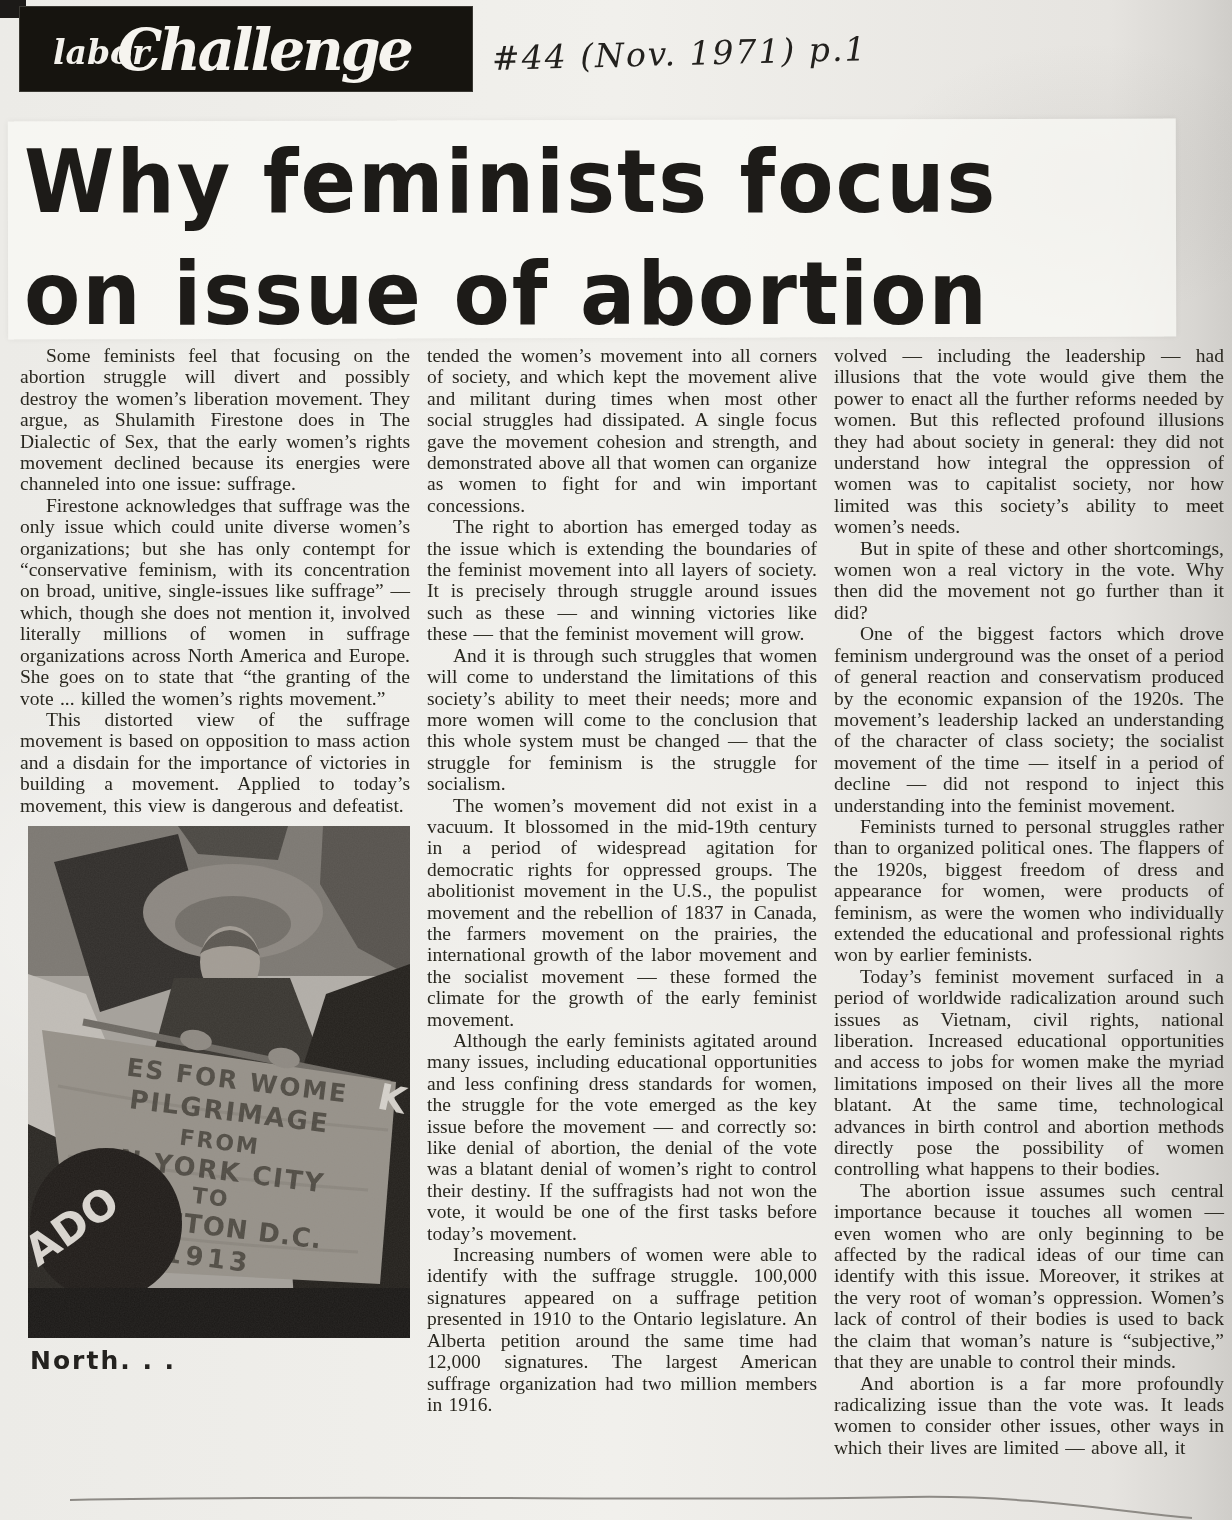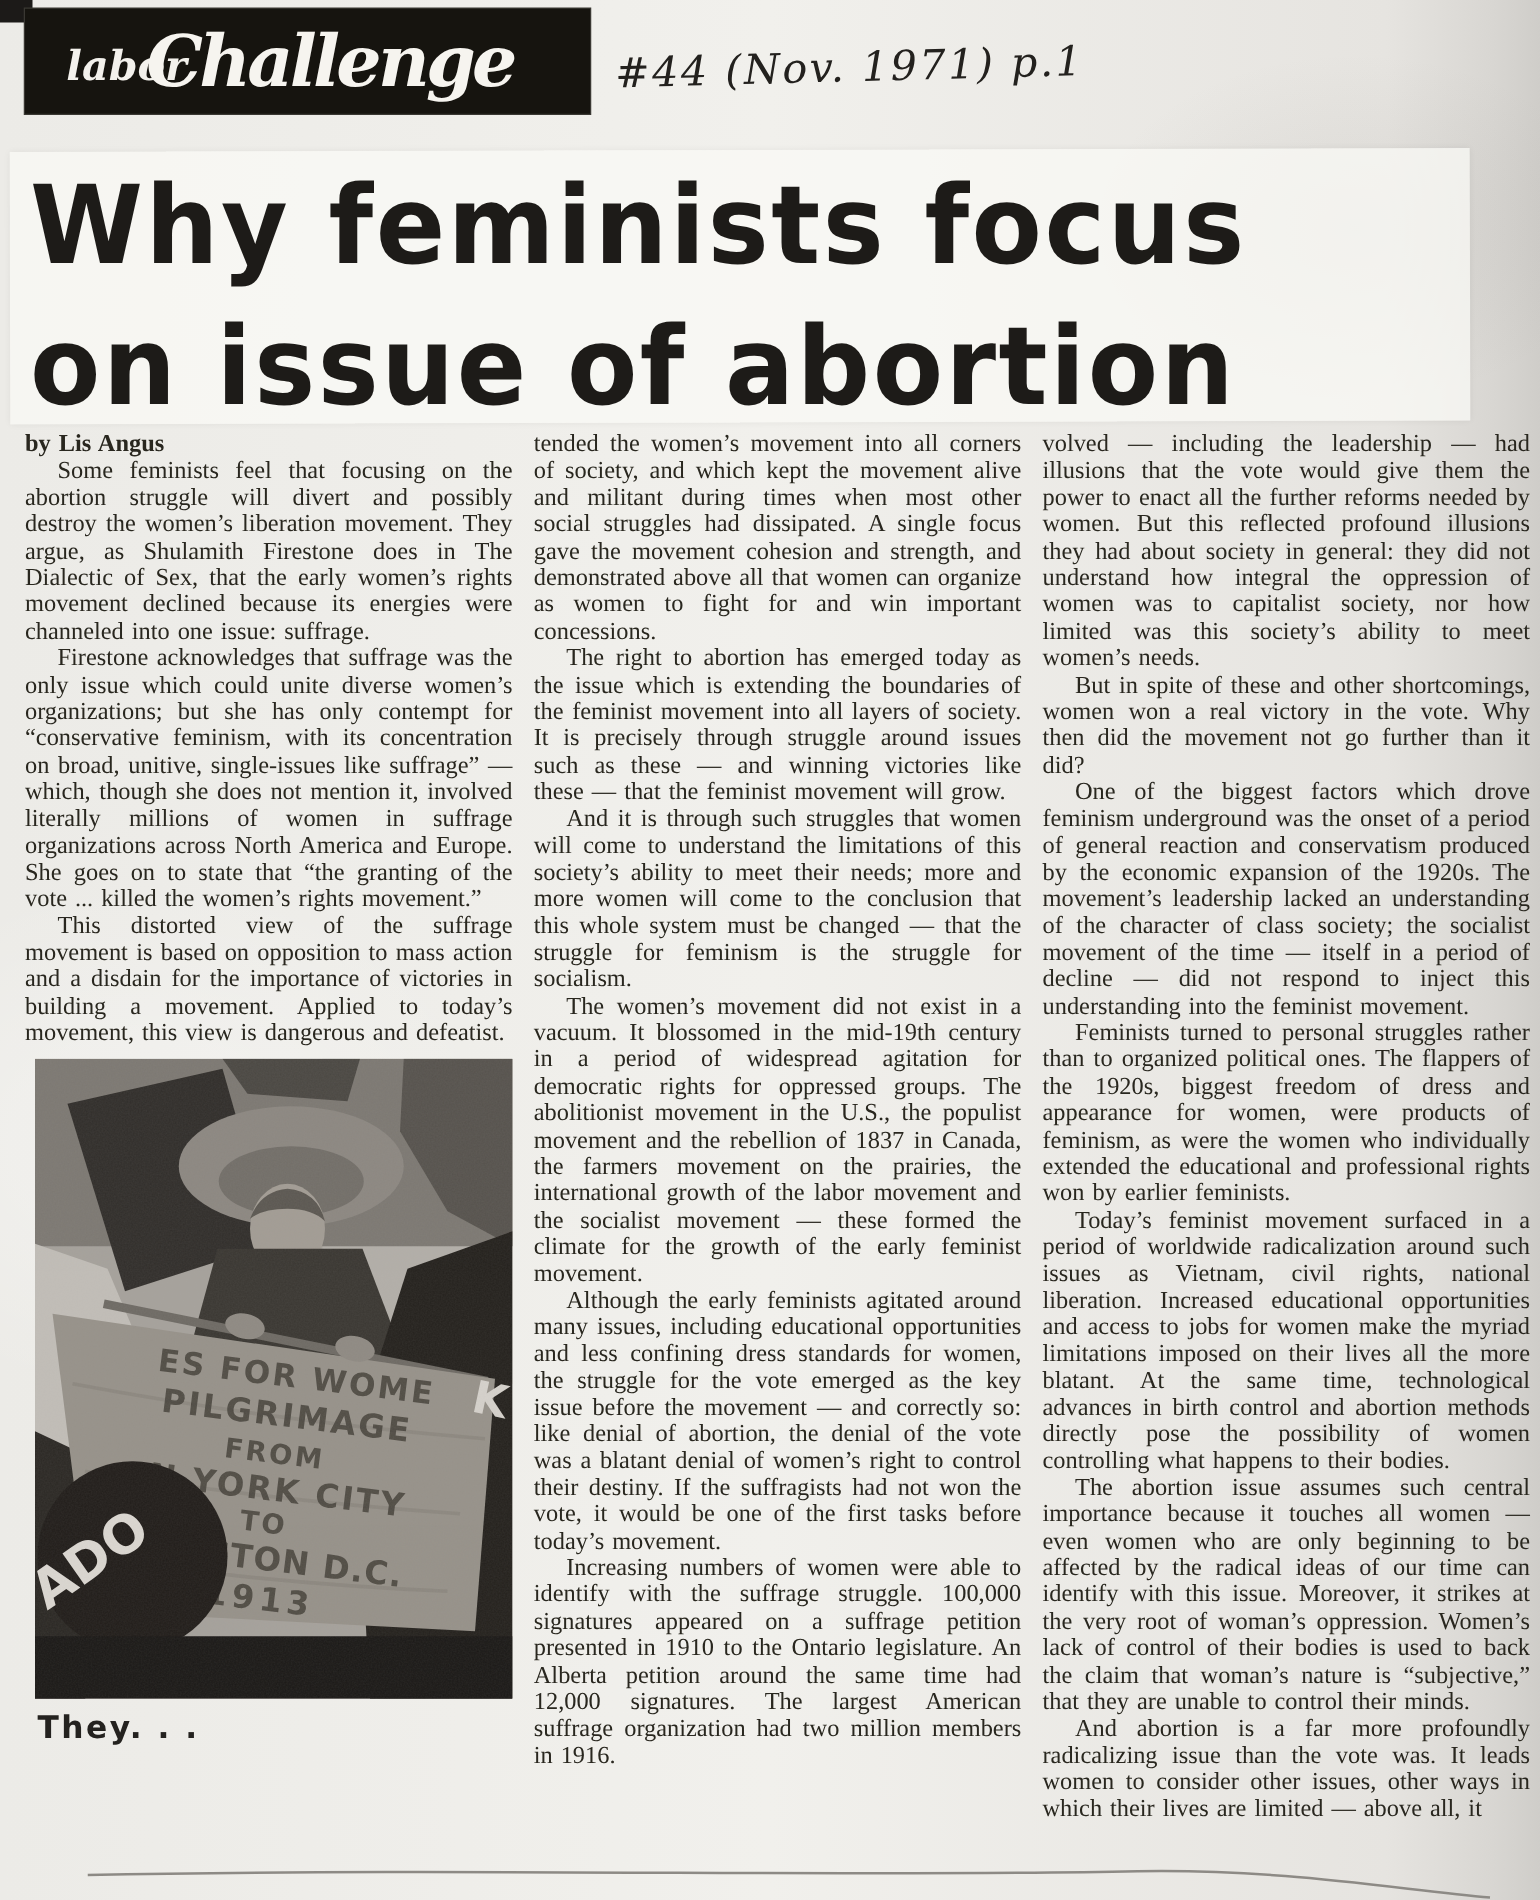--- a/index.html
+++ b/index.html
@@ -71,21 +71,20 @@
 
   <div class="headline-bg"></div>
   <div class="headline">
     <span>Why feminists focus</span><br>
     <span>on issue of abortion</span>
   </div>
 
   <div class="article">
 
     <div class="col">
-      <p class="byline">by Lis Angus</p>
       <p>Some feminists feel that focusing on the abortion struggle will divert and possibly destroy the women’s liberation movement. They argue, as Shulamith Firestone does in The Dialectic of Sex, that the early women’s rights movement declined because its energies were channeled into one issue: suffrage.</p>
       <p>Firestone acknowledges that suffrage was the only issue which could unite diverse women’s organizations; but she has only contempt for “conservative feminism, with its concentration on broad, unitive, single-issues like suffrage” — which, though she does not mention it, involved literally millions of women in suffrage organizations across North America and Europe. She goes on to state that “the granting of the vote ... killed the women’s rights movement.”</p>
       <p>This distorted view of the suffrage movement is based on opposition to mass action and a disdain for the importance of victories in building a movement. Applied to today’s movement, this view is dangerous and defeatist.</p>
 
       <figure class="photo">
         <svg width="382" height="512" viewBox="0 0 382 512" xmlns="http://www.w3.org/2000/svg">
           <defs>
             <filter id="grain">
               <feTurbulence type="fractalNoise" baseFrequency="0.8" numOctaves="2" stitchTiles="stitch"></feTurbulence>
               <feColorMatrix type="matrix" values="0 0 0 0 0.4  0 0 0 0 0.39  0 0 0 0 0.37  0 0 0 0.5 0"></feColorMatrix>
@@ -136,21 +135,21 @@
           <circle cx="78" cy="398" r="76" fill="#211d1a"></circle>
           <text x="52" y="412" font-family="DejaVu Sans, sans-serif" font-weight="bold" font-size="42" fill="#dcd8d2" text-anchor="middle" transform="rotate(-35 52 412)">ADO</text>
 
           <text x="348" y="282" font-family="DejaVu Sans, sans-serif" font-weight="bold" font-size="36" fill="#d6d2cc" transform="rotate(12 348 282)">K</text>
 
           <rect y="462" width="382" height="50" fill="#1b1917"></rect>
 
           <rect width="382" height="512" filter="url(#grain)" opacity="0.22"></rect>
         </svg>
       </figure>
-      <div class="caption">They. . .</div>
+      <div class="caption">North. . .</div>
     </div>
 
     <div class="col">
       <p class="no-indent">tended the women’s movement into all corners of society, and which kept the movement alive and militant during times when most other social struggles had dissipated. A single focus gave the movement cohesion and strength, and demonstrated above all that women can organize as women to fight for and win important concessions.</p>
       <p>The right to abortion has emerged today as the issue which is extending the boundaries of the feminist movement into all layers of society. It is precisely through struggle around issues such as these — and winning victories like these — that the feminist movement will grow.</p>
       <p>And it is through such struggles that women will come to understand the limitations of this society’s ability to meet their needs; more and more women will come to the conclusion that this whole system must be changed — that the struggle for feminism is the struggle for socialism.</p>
       <p>The women’s movement did not exist in a vacuum. It blossomed in the mid-19th century in a period of widespread agitation for democratic rights for oppressed groups. The abolitionist movement in the U.S., the populist movement and the rebellion of 1837 in Canada, the farmers movement on the prairies, the international growth of the labor movement and the socialist movement — these formed the climate for the growth of the early feminist movement.</p>
       <p>Although the early feminists agitated around many issues, including educational opportunities and less confining dress standards for women, the struggle for the vote emerged as the key issue before the movement — and correctly so: like denial of abortion, the denial of the vote was a blatant denial of women’s right to control their destiny. If the suffragists had not won the vote, it would be one of the first tasks before today’s movement.</p>
       <p>Increasing numbers of women were able to identify with the suffrage struggle. 100,000 signatures appeared on a suffrage petition presented in 1910 to the Ontario legislature. An Alberta petition around the same time had 12,000 signatures. The largest American suffrage organization had two million members in 1916.</p>
     </div>

